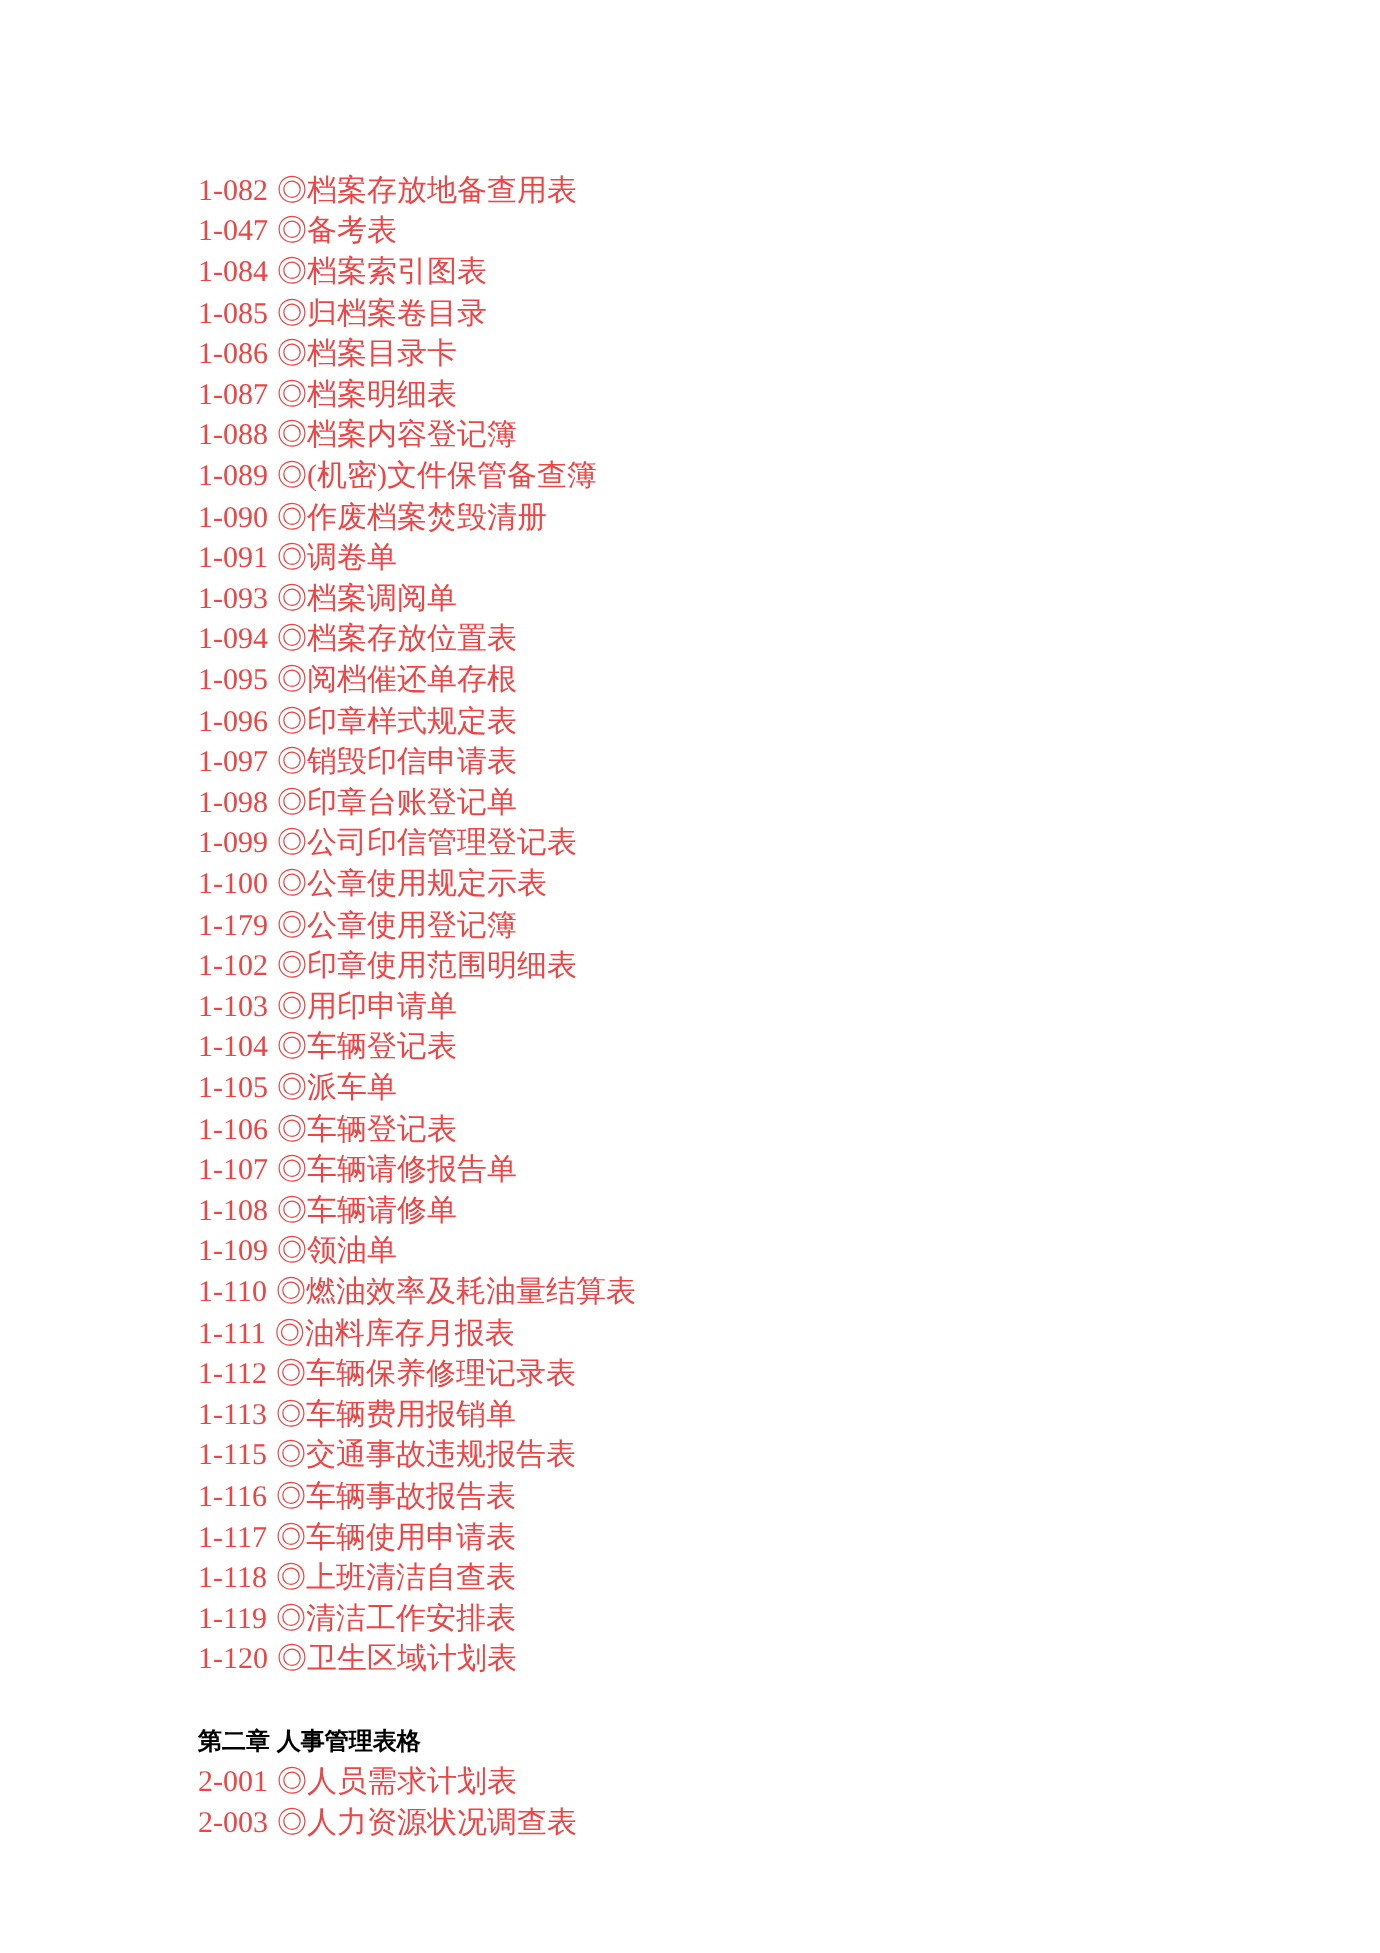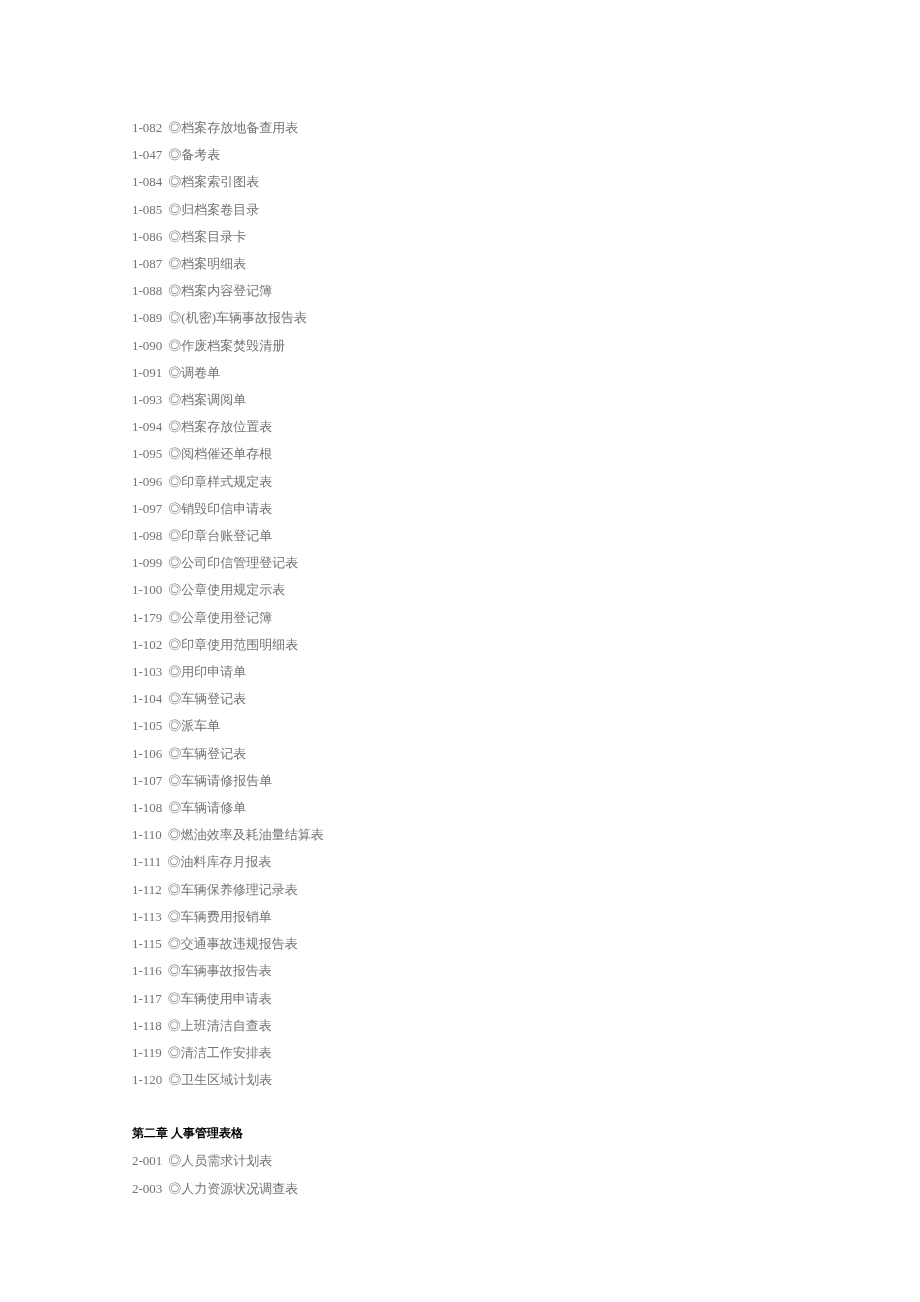--- a/index.html
+++ b/index.html
@@ -8,77 +8,78 @@
     background: #ffffff;
     font-family: "SimSun", "宋体", serif;
     width: 920px;
     height: 1302px;
   }
   .page {
     padding: 114px 0 0 132px;
     width: 660px;
   }
   .entry {
-    font-size: 13px;
+    font-size: 20px;
     line-height: 27.2px;
-    color: #737373;
+    color: #ef4444;
     white-space: nowrap;
   }
   .entry-code {
     display: inline;
   }
   .entry-bullet {
     display: inline;
     margin: 0 0 0 6px;
   }
   .entry-title {
     display: inline;
   }
   .chapter-heading {
-    font-family: Liberation Serif, serif;
+    font-family: Liberation Sans, sans-serif;
     font-weight: bold;
-    font-size: 12px;
+    font-size: 16px;
     line-height: 27px;
     color: #000000;
     margin-top: 27px;
   }
   .ch-prefix, .ch-title {
     display: inline;
   }
 </style>
 </head>
 <body>
 
 <div class="page">
     <div class="entry"><span class="entry-code">1-082</span><span class="entry-bullet">◎</span><span class="entry-title">档案存放地备查用表</span></div>
     <div class="entry"><span class="entry-code">1-047</span><span class="entry-bullet">◎</span><span class="entry-title">备考表</span></div>
     <div class="entry"><span class="entry-code">1-084</span><span class="entry-bullet">◎</span><span class="entry-title">档案索引图表</span></div>
     <div class="entry"><span class="entry-code">1-085</span><span class="entry-bullet">◎</span><span class="entry-title">归档案卷目录</span></div>
     <div class="entry"><span class="entry-code">1-086</span><span class="entry-bullet">◎</span><span class="entry-title">档案目录卡</span></div>
     <div class="entry"><span class="entry-code">1-087</span><span class="entry-bullet">◎</span><span class="entry-title">档案明细表</span></div>
     <div class="entry"><span class="entry-code">1-088</span><span class="entry-bullet">◎</span><span class="entry-title">档案内容登记簿</span></div>
-    <div class="entry"><span class="entry-code">1-089</span><span class="entry-bullet">◎</span><span class="entry-title">(机密)车辆事故报告表</span></div>
+    <div class="entry"><span class="entry-code">1-089</span><span class="entry-bullet">◎</span><span class="entry-title">(机密)文件保管备查簿</span></div>
     <div class="entry"><span class="entry-code">1-090</span><span class="entry-bullet">◎</span><span class="entry-title">作废档案焚毁清册</span></div>
     <div class="entry"><span class="entry-code">1-091</span><span class="entry-bullet">◎</span><span class="entry-title">调卷单</span></div>
     <div class="entry"><span class="entry-code">1-093</span><span class="entry-bullet">◎</span><span class="entry-title">档案调阅单</span></div>
     <div class="entry"><span class="entry-code">1-094</span><span class="entry-bullet">◎</span><span class="entry-title">档案存放位置表</span></div>
     <div class="entry"><span class="entry-code">1-095</span><span class="entry-bullet">◎</span><span class="entry-title">阅档催还单存根</span></div>
     <div class="entry"><span class="entry-code">1-096</span><span class="entry-bullet">◎</span><span class="entry-title">印章样式规定表</span></div>
     <div class="entry"><span class="entry-code">1-097</span><span class="entry-bullet">◎</span><span class="entry-title">销毁印信申请表</span></div>
     <div class="entry"><span class="entry-code">1-098</span><span class="entry-bullet">◎</span><span class="entry-title">印章台账登记单</span></div>
     <div class="entry"><span class="entry-code">1-099</span><span class="entry-bullet">◎</span><span class="entry-title">公司印信管理登记表</span></div>
     <div class="entry"><span class="entry-code">1-100</span><span class="entry-bullet">◎</span><span class="entry-title">公章使用规定示表</span></div>
     <div class="entry"><span class="entry-code">1-179</span><span class="entry-bullet">◎</span><span class="entry-title">公章使用登记簿</span></div>
     <div class="entry"><span class="entry-code">1-102</span><span class="entry-bullet">◎</span><span class="entry-title">印章使用范围明细表</span></div>
     <div class="entry"><span class="entry-code">1-103</span><span class="entry-bullet">◎</span><span class="entry-title">用印申请单</span></div>
     <div class="entry"><span class="entry-code">1-104</span><span class="entry-bullet">◎</span><span class="entry-title">车辆登记表</span></div>
     <div class="entry"><span class="entry-code">1-105</span><span class="entry-bullet">◎</span><span class="entry-title">派车单</span></div>
     <div class="entry"><span class="entry-code">1-106</span><span class="entry-bullet">◎</span><span class="entry-title">车辆登记表</span></div>
     <div class="entry"><span class="entry-code">1-107</span><span class="entry-bullet">◎</span><span class="entry-title">车辆请修报告单</span></div>
     <div class="entry"><span class="entry-code">1-108</span><span class="entry-bullet">◎</span><span class="entry-title">车辆请修单</span></div>
+    <div class="entry"><span class="entry-code">1-109</span><span class="entry-bullet">◎</span><span class="entry-title">领油单</span></div>
     <div class="entry"><span class="entry-code">1-110</span><span class="entry-bullet">◎</span><span class="entry-title">燃油效率及耗油量结算表</span></div>
     <div class="entry"><span class="entry-code">1-111</span><span class="entry-bullet">◎</span><span class="entry-title">油料库存月报表</span></div>
     <div class="entry"><span class="entry-code">1-112</span><span class="entry-bullet">◎</span><span class="entry-title">车辆保养修理记录表</span></div>
     <div class="entry"><span class="entry-code">1-113</span><span class="entry-bullet">◎</span><span class="entry-title">车辆费用报销单</span></div>
     <div class="entry"><span class="entry-code">1-115</span><span class="entry-bullet">◎</span><span class="entry-title">交通事故违规报告表</span></div>
     <div class="entry"><span class="entry-code">1-116</span><span class="entry-bullet">◎</span><span class="entry-title">车辆事故报告表</span></div>
     <div class="entry"><span class="entry-code">1-117</span><span class="entry-bullet">◎</span><span class="entry-title">车辆使用申请表</span></div>
     <div class="entry"><span class="entry-code">1-118</span><span class="entry-bullet">◎</span><span class="entry-title">上班清洁自查表</span></div>
     <div class="entry"><span class="entry-code">1-119</span><span class="entry-bullet">◎</span><span class="entry-title">清洁工作安排表</span></div>
     <div class="entry"><span class="entry-code">1-120</span><span class="entry-bullet">◎</span><span class="entry-title">卫生区域计划表</span></div>

